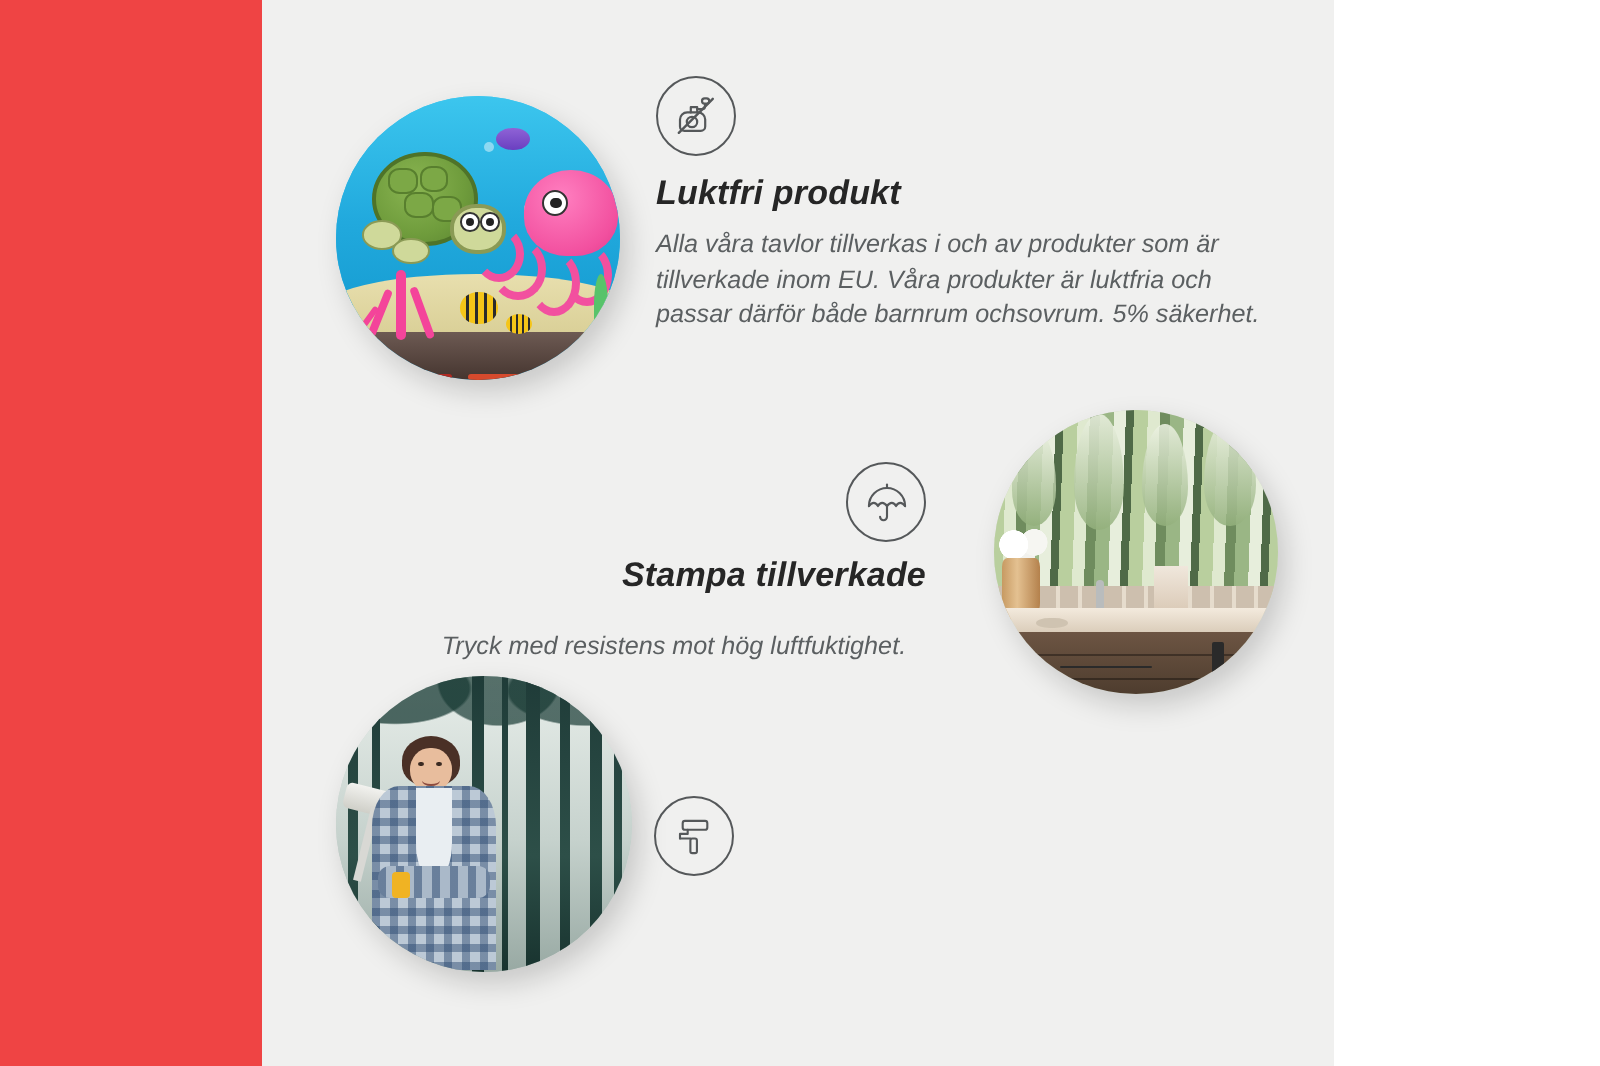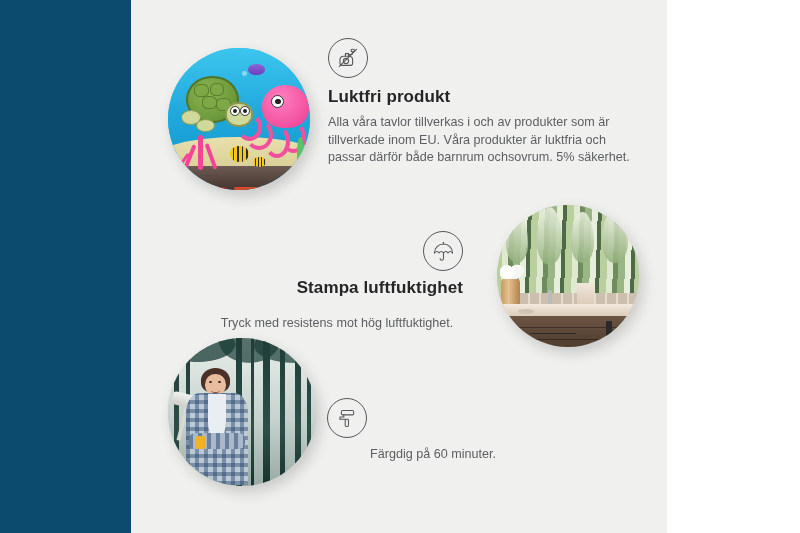--- a/index.html
+++ b/index.html
@@ -11,21 +11,22 @@
     width: 800px;
     height: 533px;
     overflow: hidden;
     font-family: "Liberation Sans", sans-serif;
   }
 
   .canvas {
     position: relative;
     width: 656px;
     height: 533px;
-    background: #0c4a6e;
+    background: #ef4444;
+    font-style: italic;
   }
 
   
   .panel {
     position: absolute;
     left: 131px;
     top: 0;
     width: 536px;
     height: 533px;
     background: #f0f0ef;
@@ -463,32 +464,31 @@
       <div class="feat-icon">
         <svg width="25" height="25" viewBox="0 0 26 26" aria-hidden="true">
           <g fill="none" stroke="#55585a" stroke-width="1.1" stroke-linecap="round" stroke-linejoin="round">
             <path d="M3.6 14.6c0-5.2 4.2-9.4 9.4-9.4s9.4 4.2 9.4 9.4"></path>
             <path d="M3.6 14.6c1.6-2.2 3.5-2.2 4.7 0 1.2-2.2 3.1-2.2 4.7 0 1.6-2.2 3.5-2.2 4.7 0 1.2-2.2 3.1-2.2 4.7 0"></path>
             <path d="M13 14.6v5.6c0 1-.8 1.8-1.8 1.8s-1.8-.8-1.8-1.8"></path>
             <path d="M13 5.2V3.4"></path>
           </g>
         </svg>
       </div>
-      <div class="feat-title">Stampa luftfuktighet</div>
+      <div class="feat-title">Stampa tillverkade</div>
       <div class="feat-body">Tryck med resistens mot hög luftfuktighet.</div>
     </div>
 
     <div class="feature feature-easy">
       <div class="feat-icon">
         <svg width="25" height="25" viewBox="0 0 26 26" aria-hidden="true">
           <g fill="none" stroke="#55585a" stroke-width="1.1" stroke-linecap="round" stroke-linejoin="round">
             <rect x="6.6" y="4.6" width="12.8" height="4.6" rx="1.2"></rect>
             <path d="M9.2 9.2v2.2h-4v2.4"></path>
             <rect x="10.6" y="13.8" width="3.4" height="7.6" rx="1"></rect>
             <path d="M5.2 13.8h5.4"></path>
           </g>
         </svg>
       </div>
-      <div class="feat-body">Färgdig på 60 minuter.</div>
     </div>
 
   </div>
 </div>
 
 </body></html>

